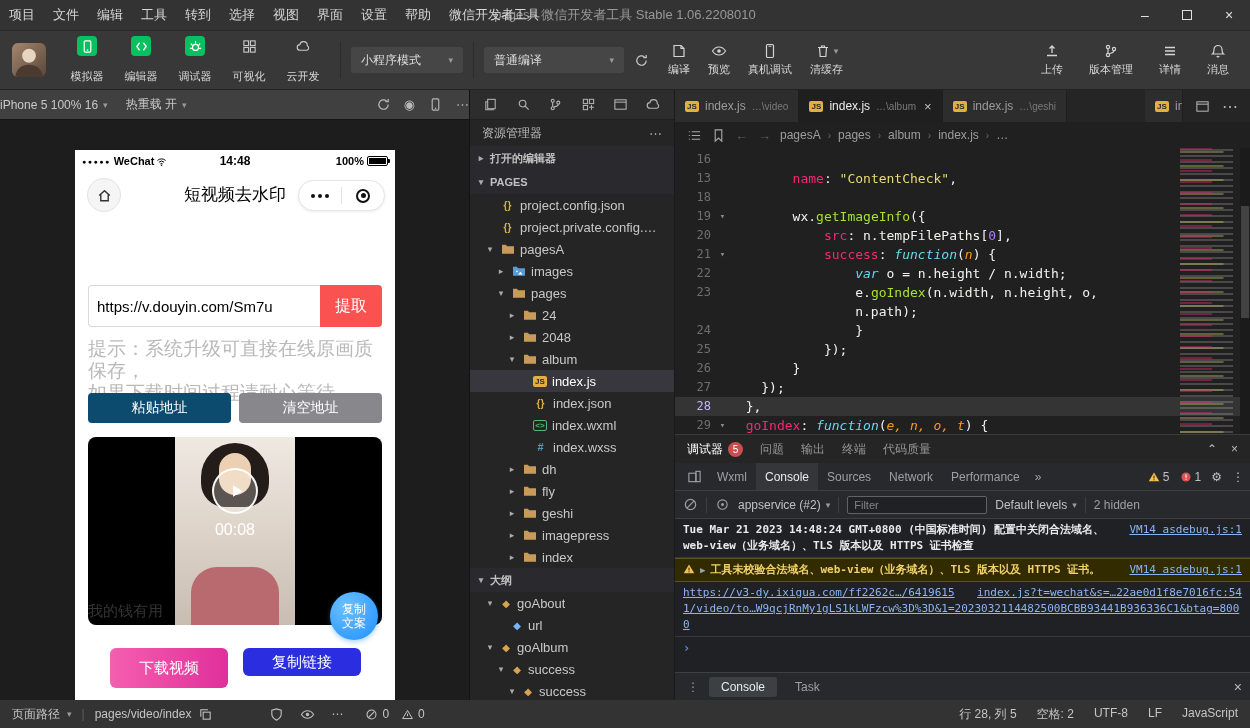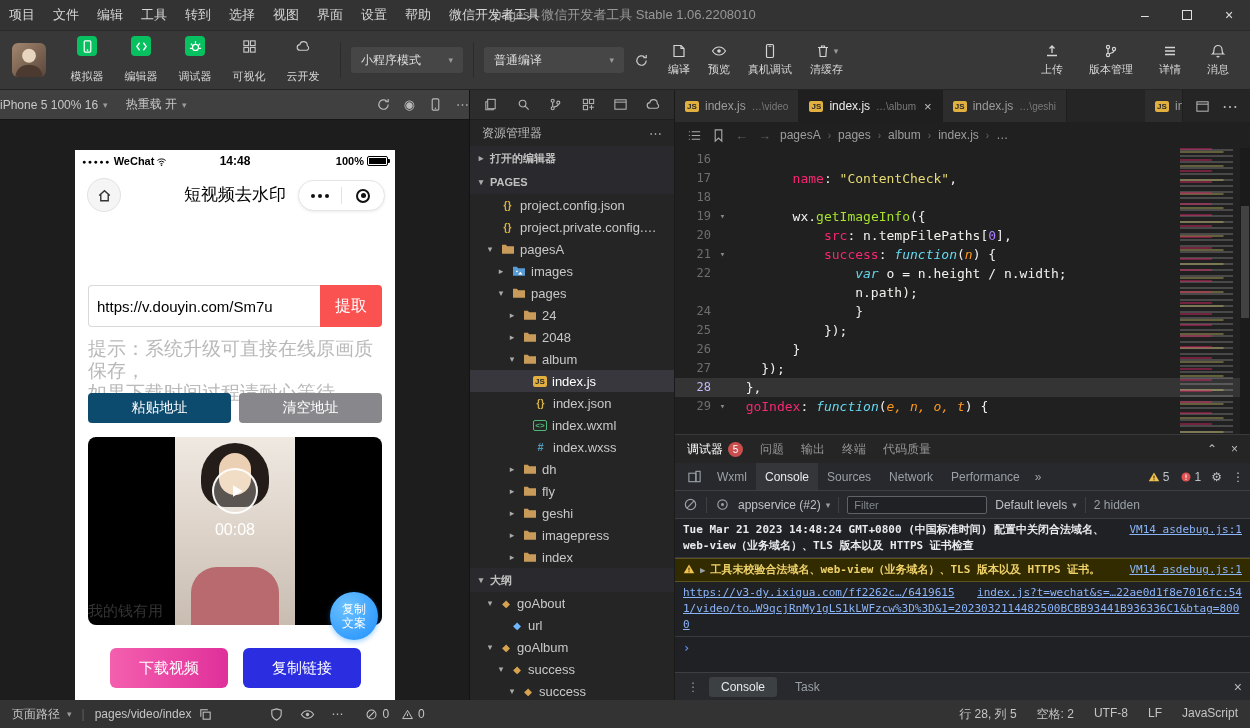--- a/index.html
+++ b/index.html
@@ -83,21 +83,21 @@
   .person{position:absolute;left:50%;top:0;bottom:0;width:120px;margin-left:-60px;background:linear-gradient(180deg,#efe9e2 0%,#ddd3c9 50%,#c9bdb2 100%)}
   .hair{position:absolute;top:6px;left:50%;margin-left:-34px;width:68px;height:64px;border-radius:34px 34px 24px 24px;background:#241c19}
   .face{position:absolute;top:16px;left:50%;margin-left:-16px;width:32px;height:42px;border-radius:16px;background:#ecd0b3}
   .torso{position:absolute;bottom:0;left:50%;margin-left:-44px;width:88px;height:58px;border-radius:26px 26px 0 0;background:#b96a6e}
   .play-btn{position:absolute;left:50%;top:31px;margin-left:-23px;width:46px;height:46px;border-radius:50%;background:rgba(255,255,255,.25);border:2px solid rgba(255,255,255,.95);display:flex;align-items:center;justify-content:center;color:#fff}
   .play-btn svg{width:18px;height:18px;margin-left:3px}
   .v-time{position:absolute;left:0;right:0;top:84px;text-align:center;color:#fff;font-size:16px;font-weight:500}
   .p-caption{position:absolute;top:452px;left:13px;font-size:15px;color:#333}
   .copy-circle{position:absolute;top:442px;right:17px;width:48px;height:48px;border-radius:50%;background:radial-gradient(circle at 35% 30%,#6cc1ff,#1e8fff);color:#fff;display:flex;flex-direction:column;align-items:center;justify-content:center;font-size:12px;line-height:14px;box-shadow:0 2px 5px rgba(30,143,255,.4)}
   .dl-btn{position:absolute;top:498px;left:35px;width:118px;height:40px;border-radius:6px;background:linear-gradient(90deg,#f45fae,#e0309b);color:#fff;font-size:15px;display:flex;align-items:center;justify-content:center}
-  .cl-btn{position:absolute;top:498px;left:168px;width:118px;height:40px;border-radius:6px;background:#2b2de0;color:#fff;font-size:15px;display:flex;align-items:center;justify-content:center}
+  .cl-btn{position:absolute;top:498px;left:168px;width:118px;height:28px;border-radius:6px;background:#2b2de0;color:#fff;font-size:15px;display:flex;align-items:center;justify-content:center}
 
   
   .explorer{width:205px;background:#252526;border-right:1px solid #1a1a1a;display:flex;flex-direction:column;overflow:hidden;flex:none;color:#c8c8c8}
   .exp-icons{height:30px;background:#2d2d2d;border-bottom:1px solid #1f1f1f;display:flex;align-items:center;justify-content:space-between;padding:0 13px;color:#b4b4b4;flex:none}
   .exp-header{height:26px;display:flex;align-items:center;padding:0 12px;font-size:12px;color:#bbb;flex:none}
   .exp-header .more{margin-left:auto;color:#bbb;font-size:13px}
   .exp-section{height:24px;display:flex;align-items:center;gap:4px;padding:0 6px;font-size:11px;font-weight:700;color:#c0c0c0;background:#2a2a2e;flex:none}
   .sec-chev{font-size:9px;color:#aaa;width:10px;text-align:center}
   .tree{flex:none}
   .tree-row{height:22px;display:flex;align-items:center;gap:5px;font-size:13px;white-space:nowrap;overflow:hidden}
@@ -764,21 +764,21 @@
           </span>
       </div>
       <div class="code-wrap">
         <div id="code-lines">
             <div class="cline">
               <span class="lnum">16</span>
               <span class="lfold"></span>
               <span class="lcode" style="padding-left: 0ch;"></span>
             </div>
             <div class="cline">
-              <span class="lnum">17</span>
+              <span class="lnum">13</span>
               <span class="lfold"></span>
               <span class="lcode" style="padding-left: 8ch;"><span class="tk-red">name</span><span class="tk-w">: </span><span class="tk-yel">"ContentCheck"</span><span class="tk-w">,</span></span>
             </div>
             <div class="cline">
               <span class="lnum">18</span>
               <span class="lfold"></span>
               <span class="lcode" style="padding-left: 0ch;"></span>
             </div>
             <div class="cline">
               <span class="lnum">19</span>
@@ -792,20 +792,25 @@
             </div>
             <div class="cline">
               <span class="lnum">21</span>
               <span class="lfold">▾</span>
               <span class="lcode" style="padding-left: 12ch;"><span class="tk-red">success</span><span class="tk-w">: </span><span class="tk-cyan">function</span><span class="tk-w">(</span><span class="tk-org">n</span><span class="tk-w">) {</span></span>
             </div>
             <div class="cline">
               <span class="lnum">22</span>
               <span class="lfold"></span>
               <span class="lcode" style="padding-left: 16ch;"><span class="tk-cyan">var</span><span class="tk-w"> o = n.height / n.width;</span></span>
+            </div>
+            <div class="cline">
+              <span class="lnum">23</span>
+              <span class="lfold"></span>
+              <span class="lcode" style="padding-left: 16ch;"><span class="tk-w">e.</span><span class="tk-grn">goIndex</span><span class="tk-w">(n.width, n.height, o,</span></span>
             </div>
             <div class="cline">
               <span class="lnum"></span>
               <span class="lfold"></span>
               <span class="lcode" style="padding-left: 16ch;"><span class="tk-w">n.path);</span></span>
             </div>
             <div class="cline">
               <span class="lnum">24</span>
               <span class="lfold"></span>
               <span class="lcode" style="padding-left: 16ch;"><span class="tk-w">}</span></span>

